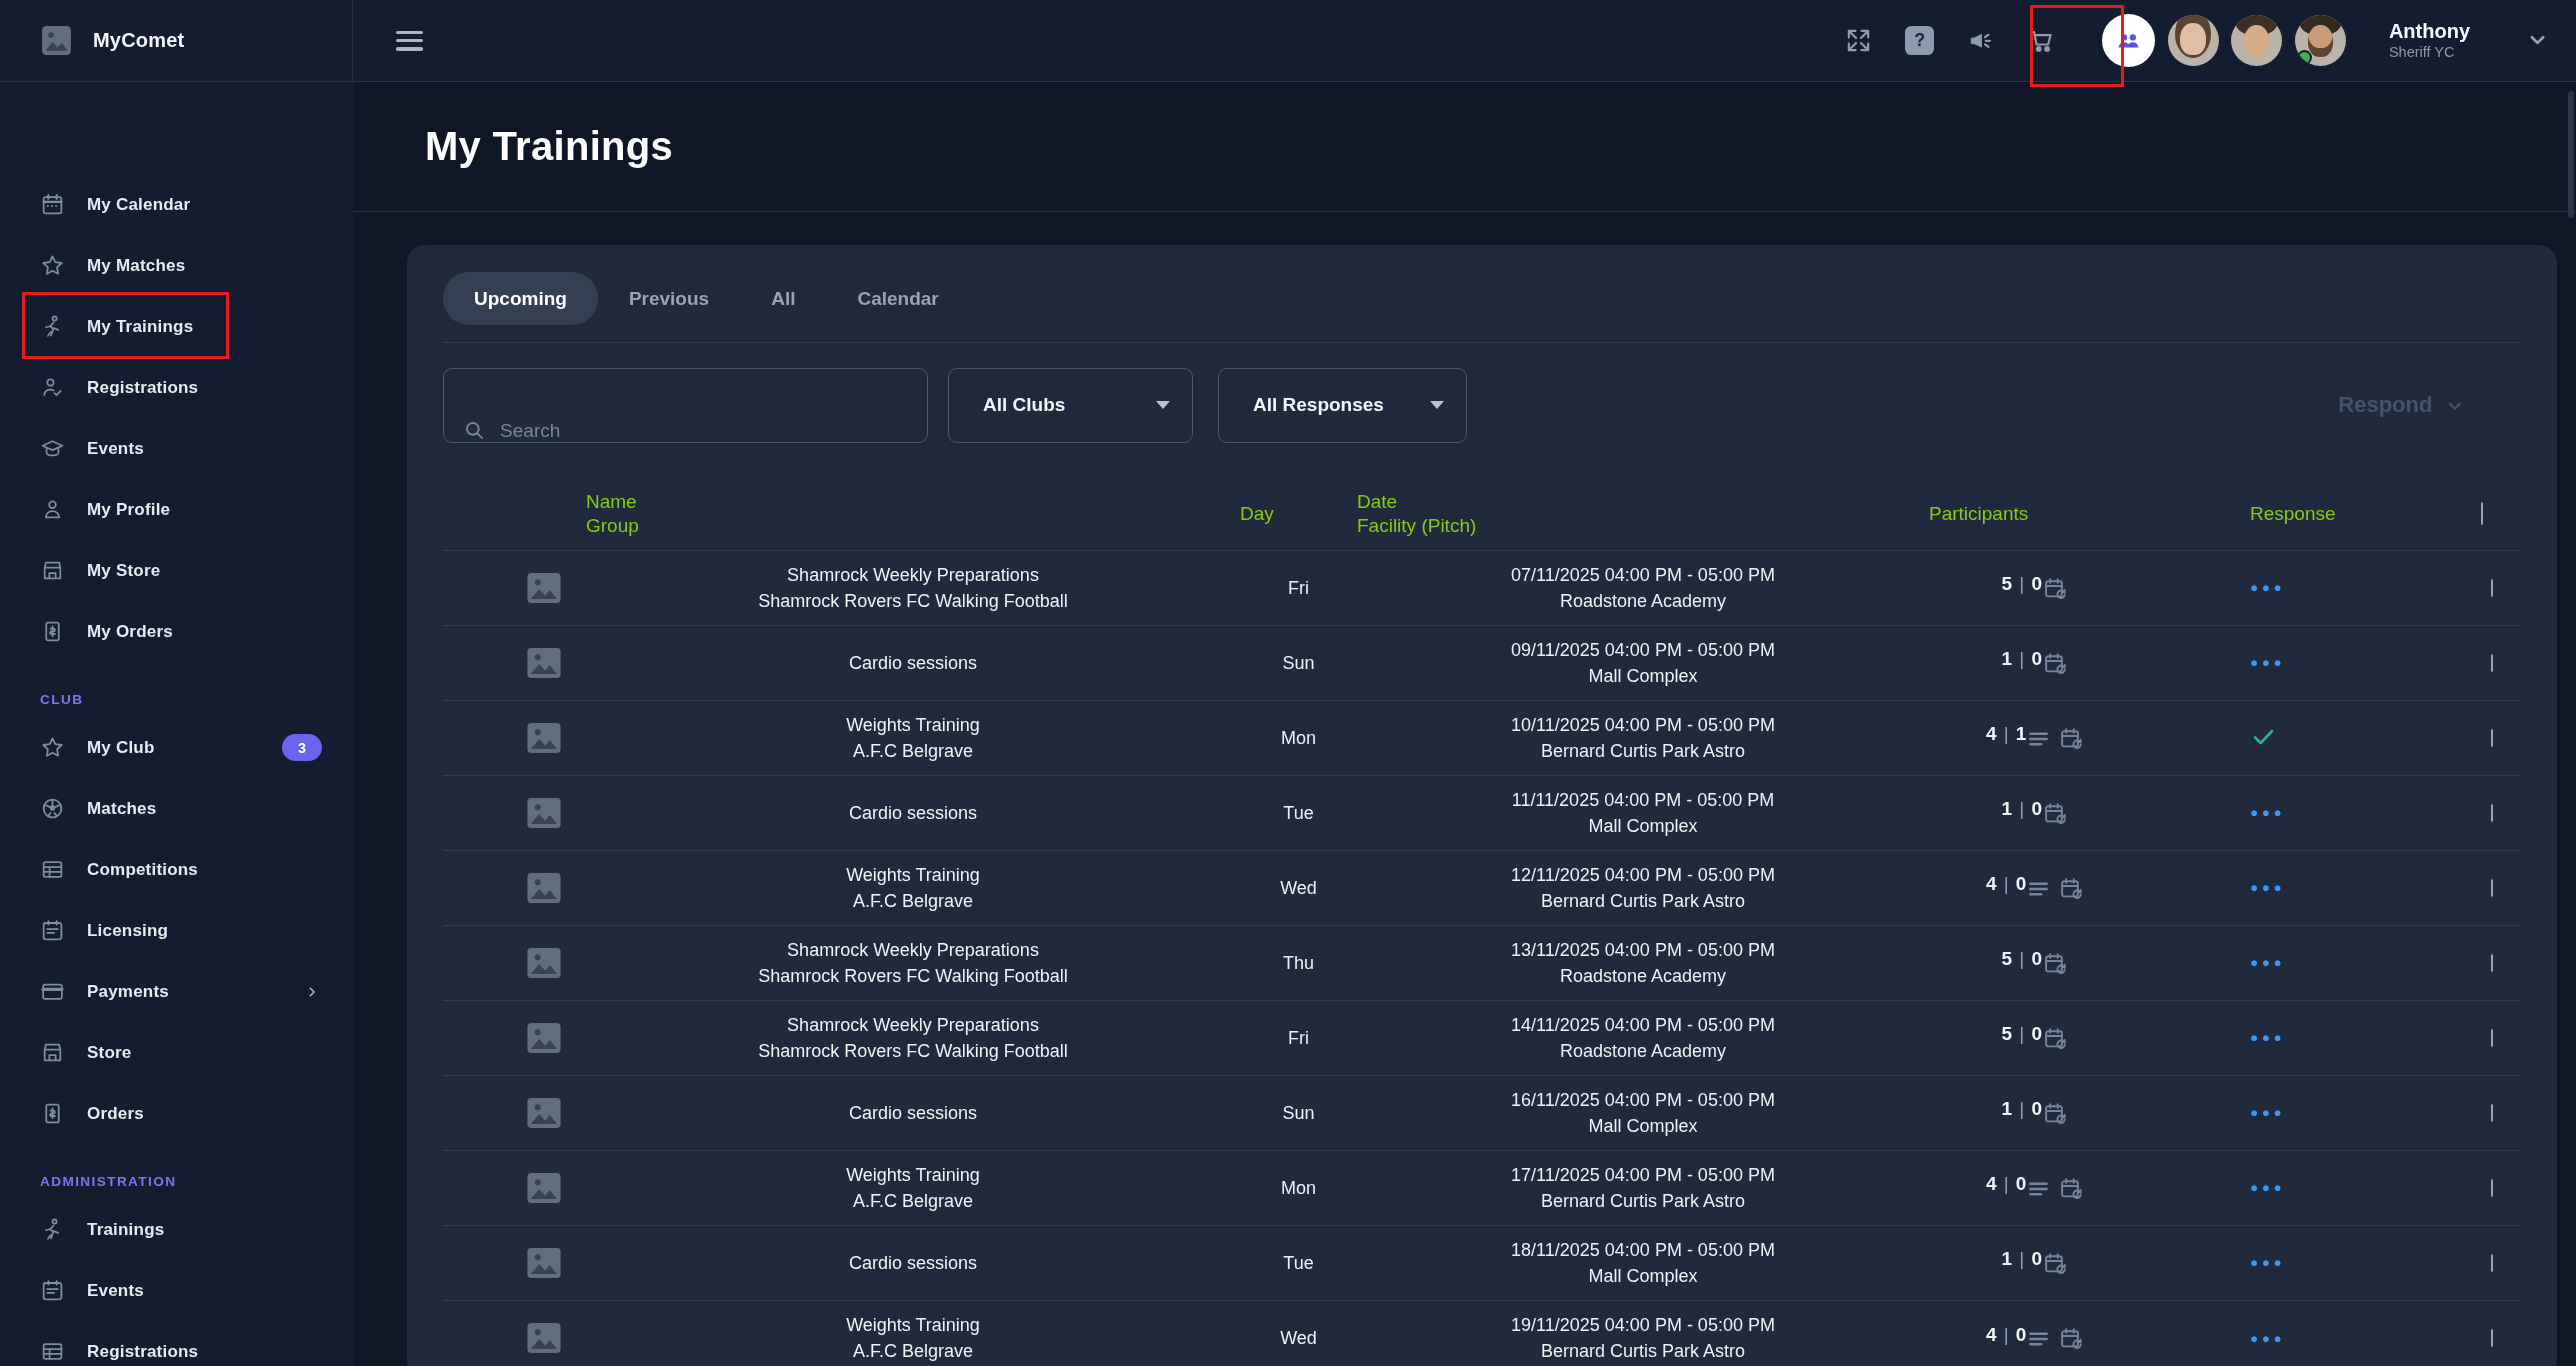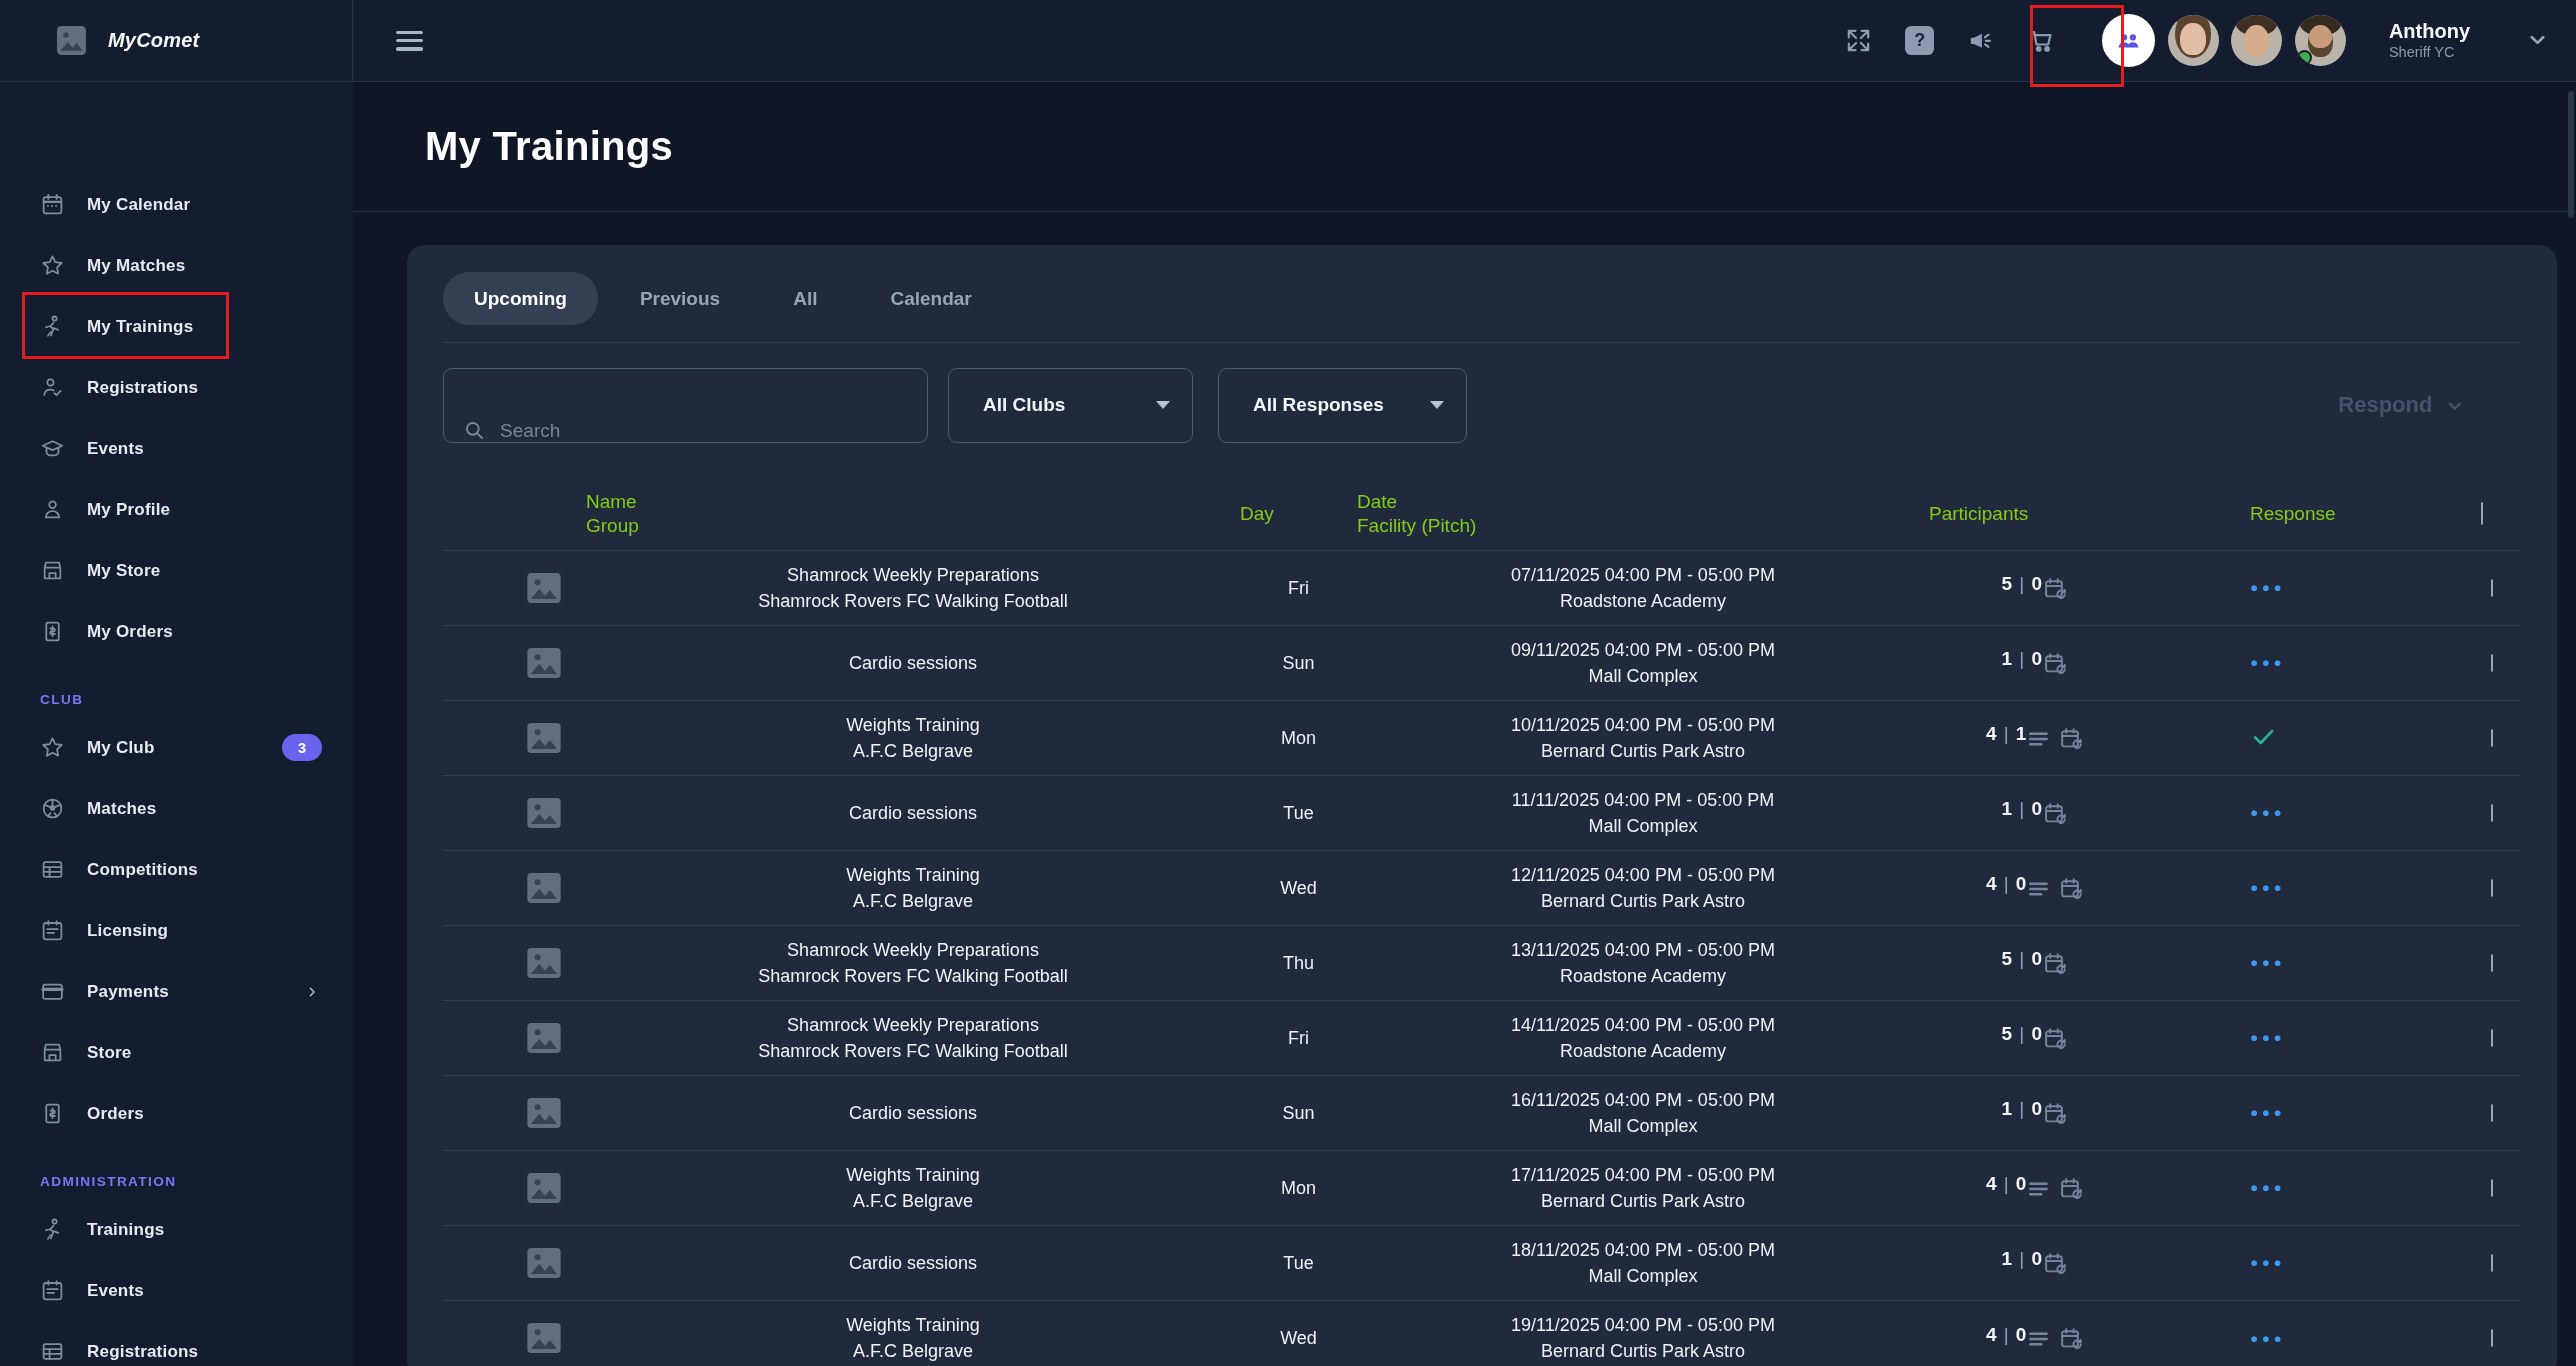--- a/index.html
+++ b/index.html
@@ -18,21 +18,21 @@
     --red:#e51b1d;
     --border-input:#4a5870;
   }
   *{margin:0;padding:0;box-sizing:border-box;}
   html,body{background:#000;}
   body{width:2576px;height:1366px;overflow:hidden;font-family:"Liberation Sans","DejaVu Sans",sans-serif;}
   .app{position:relative;width:2576px;height:1366px;background:var(--page-bg);overflow:hidden;}
 
   
   .header{position:absolute;top:0;left:0;width:100%;height:82px;background:var(--panel-bg);border-bottom:0.9px solid var(--divider);display:flex;align-items:center;z-index:5;}
-  .logo-area{width:353px;height:100%;display:flex;align-items:center;padding-left:55px;border-right:0.9px solid var(--divider);flex:none;font-style:italic;}
+  .logo-area{width:353px;height:100%;display:flex;align-items:center;padding-left:40px;border-right:0.9px solid var(--divider);flex:none;}
   .logo-thumb{width:33px;height:33px;flex:none;}
   .logo-thumb svg{width:33px;height:33px;display:block;}
   .brand{color:#f6f8fb;font-weight:700;font-size:20px;margin-left:20px;letter-spacing:0.2px;}
   .hamburger{margin-left:43px;width:27px;height:20px;display:flex;flex-direction:column;justify-content:space-between;cursor:pointer;flex:none;}
   .hamburger span{display:block;height:3.6px;border-radius:1.8px;background:#aab5c8;}
   .header-right{margin-left:auto;display:flex;align-items:center;padding-right:25px;}
   .hicon{width:36px;height:36px;display:flex;align-items:center;justify-content:center;margin-left:25px;color:#8e9ab0;cursor:pointer;}
   .hicon svg{width:29px;height:29px;stroke:#8e9ab0;fill:none;stroke-width:1.8;stroke-linecap:round;stroke-linejoin:round;}
   .help-badge{width:29px;height:29px;background:#8e9ab0;border-radius:6.3px;display:flex;align-items:center;justify-content:center;color:#1b2434;font-weight:800;font-size:18px;}
   .team-btn{width:53px;height:53px;border-radius:50%;background:#ffffff;display:flex;align-items:center;justify-content:center;margin-left:42px;cursor:pointer;flex:none;}
@@ -65,21 +65,21 @@
   .side-chev svg{width:20px;height:20px;stroke:#aab5c8;fill:none;stroke-width:2;stroke-linecap:round;stroke-linejoin:round;}
   .side-header{height:36px;margin-top:19px;display:flex;align-items:center;padding-left:40px;color:var(--purple);font-size:13.6px;font-weight:800;letter-spacing:1.4px;}
 
   
   .main{position:absolute;left:353px;top:82px;right:0;bottom:0;overflow:hidden;}
   .page-head{height:130px;border-bottom:0.9px solid var(--divider);display:flex;align-items:center;padding-left:72px;}
   .page-title{color:#fdfdfe;font-size:40px;font-weight:800;letter-spacing:0.3px;}
   .content{padding:33px 19px 0 54px;}
   .card{background:var(--card-bg);border-radius:18px;height:1133px;padding:0 36px;overflow:hidden;}
 
-  .tabs{margin-top:27px;display:flex;align-items:center;gap:11px;}
+  .tabs{margin-top:27px;display:flex;align-items:center;}
   .tab{height:53px;display:flex;align-items:center;padding:0 31px;color:#97a3b6;font-size:19px;font-weight:600;border-radius:26px;cursor:pointer;}
   .tab.active{background:#353f54;color:#ffffff;}
   .tabs-divider{margin-top:17px;height:0.9px;background:var(--row-divider);}
 
   .filters{margin-top:25px;display:flex;align-items:center;}
   .search-box{width:485px;height:75px;border:0.9px solid var(--border-input);border-radius:9px;display:flex;align-items:flex-end;padding:0 18px;}
   .search-box svg{width:23.6px;height:23.6px;stroke:#77849a;fill:none;stroke-width:2;stroke-linecap:round;flex:none;}
   .search-box input{flex:1;margin-left:14.5px;background:transparent;border:none;outline:none;color:var(--text);font-size:19px;font-family:inherit;}
   .search-box input::placeholder{color:#77849a;}
   .select-box{height:75px;border:0.9px solid var(--border-input);border-radius:9px;display:flex;align-items:center;justify-content:space-between;padding:0 22px 0 34px;color:#f2f5f9;font-size:19px;font-weight:600;cursor:pointer;}

